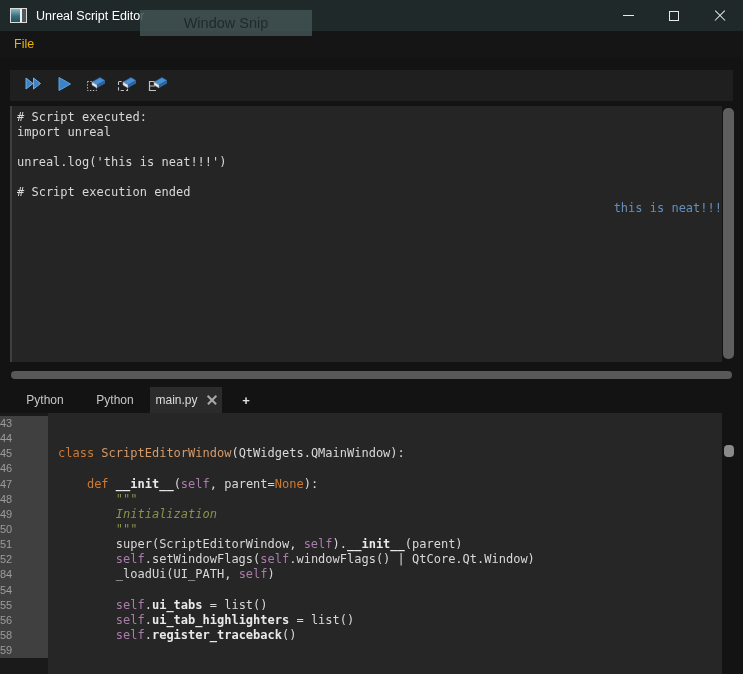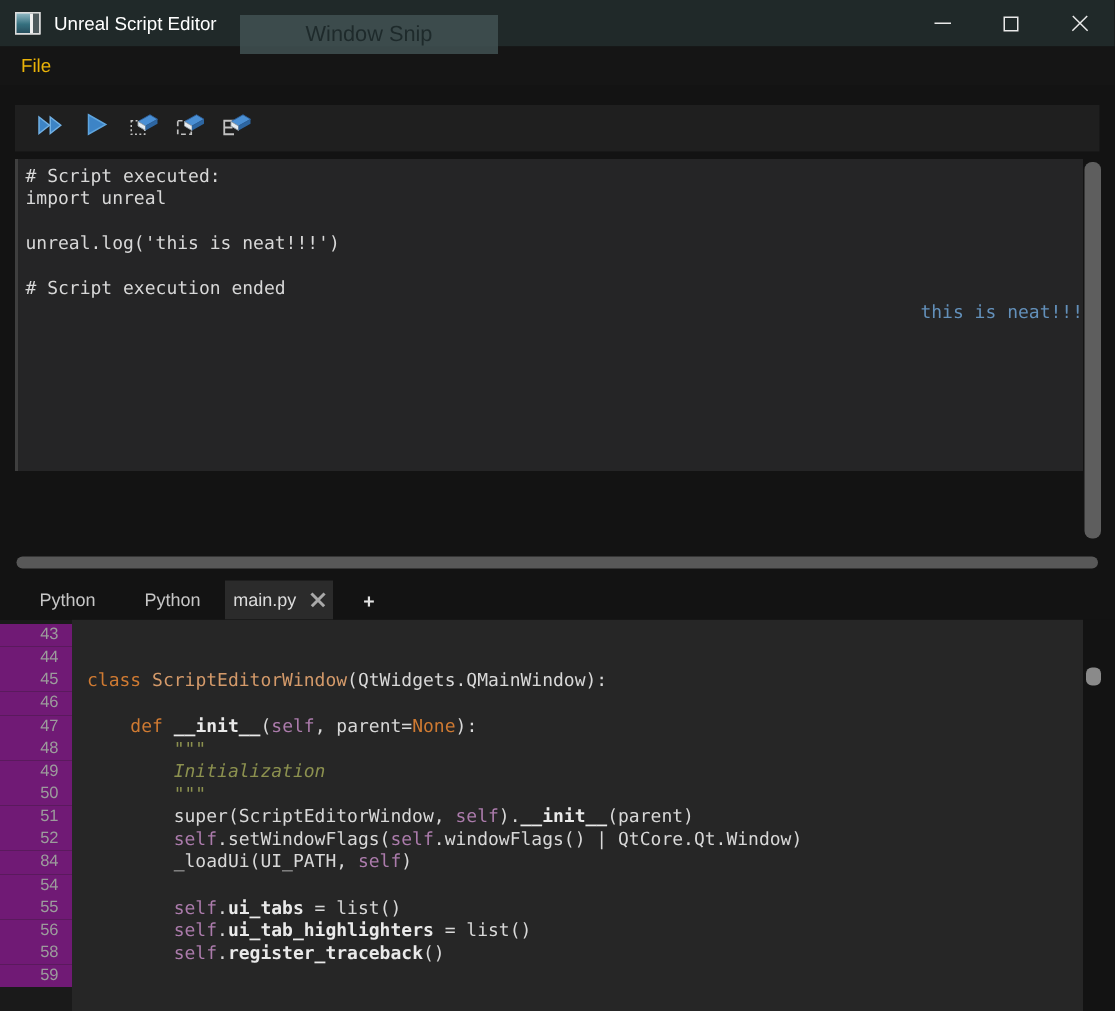--- a/index.html
+++ b/index.html
@@ -22,31 +22,31 @@
   .glyph-min { width:11px; height:1px; background:#e9e9e9; }
   .glyph-max { width:10px; height:10px; border:1px solid #e9e9e9; }
   .glyph-close { position:relative; width:12px; height:12px; }
   .glyph-close::before, .glyph-close::after { content:""; position:absolute; left:-1px; top:5px;
     width:14px; height:1.4px; background:#e9e9e9; }
   .glyph-close::before { transform:rotate(45deg); }
   .glyph-close::after  { transform:rotate(-45deg); }
   
   .window-snip { position:absolute; left:140px; top:10px; width:172px; height:26px;
     background:rgba(64,80,81,0.88); color:#1e2a2b; font-size:14.5px;
-    display:flex; align-items:center; justify-content:center; z-index:20;margin-left:20px; }
+    display:flex; align-items:center; justify-content:center; z-index:20; }
   
   .menubar { position:absolute; top:31px; left:0; width:743px; height:26px;
     background:#151515; display:flex; align-items:center; }
   .menu-item { color:#eab308; font-size:12.5px; padding:0 14px; cursor:default; }
   
   .toolbar { position:absolute; top:70px; left:10px; width:723px; height:31px;
     background:#1f1f1f; display:flex; align-items:center; padding-left:8px; }
   .tb-btn { width:31px; height:28px; display:flex; align-items:center; justify-content:center; }
   
-  .console { position:absolute; top:106px; left:10px; width:712px; height:208px;
+  .console { position:absolute; top:106px; left:10px; width:712px; height:256px;
     background:#252526; border-left:2px solid #3f3f3f;
     font-family:"DejaVu Sans Mono", monospace; font-size:12px; line-height:15.1px;
     padding:4px 0 0 5px; color:#d8d8d8; white-space:pre; overflow:hidden; }
   .console-line.blue { color:#6390ba;text-align:right; }
   .vscroll-thumb { position:absolute; left:723px; top:108px; width:11px; height:251px;
     background:#5e5e5e; border-radius:5px; }
   .hscroll-thumb { position:absolute; left:11px; top:371px; width:721px; height:8px;
     background:#585858; border-radius:4px; }
   
   .tabbar { position:absolute; top:387px; left:10px; height:26px; display:flex; }
@@ -57,22 +57,22 @@
   .tab-close { position:relative; width:10px; height:10px; }
   .tab-close::before, .tab-close::after { content:""; position:absolute; left:-1px; top:4px;
     width:12px; height:1.6px; background:#a9a9a9; }
   .tab-close::before { transform:rotate(45deg); }
   .tab-close::after  { transform:rotate(-45deg); }
   
   .editor { position:absolute; top:413px; left:0; width:743px; height:261px;
     background:#131313; overflow:hidden; }
   .ed-row { display:flex; height:15.15px; }
   .ed-lines { padding-top:3px; }
-  .ed-num { width:48px; background:#701a75; color:#9c9c9c; font-size:11px;
-    line-height:15.15px; text-align:right; padding-right:9px;
+  .ed-num { width:48px; background:#404040; color:#9c9c9c; font-size:11px;
+    line-height:15.15px; text-align:left; padding-right:9px;
     font-family:"Liberation Sans", sans-serif; }
   .ed-code { width:674px; background:#262626; color:#d8d8d8;
     font-family:"DejaVu Sans Mono", monospace; font-size:12px; line-height:15.15px;
     white-space:pre; padding-left:10px; overflow:hidden; }
   
   .ed-bg-gutter { position:absolute; top:0; left:0; width:48px; height:261px; background:#1a1a1a; }
   .ed-bg-code   { position:absolute; top:0; left:48px; width:674px; height:261px; background:#262626; }
   .ed-lines { position:relative; }
   .editor-thumb { position:absolute; left:724px; top:32px; width:10px; height:12px;
     background:#8a8a8a; border-radius:4px; }

